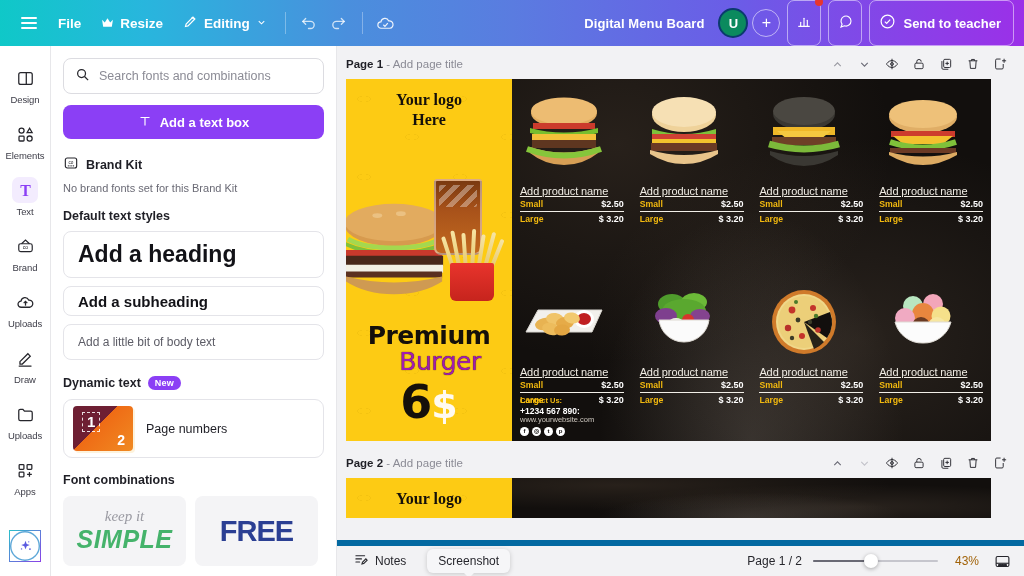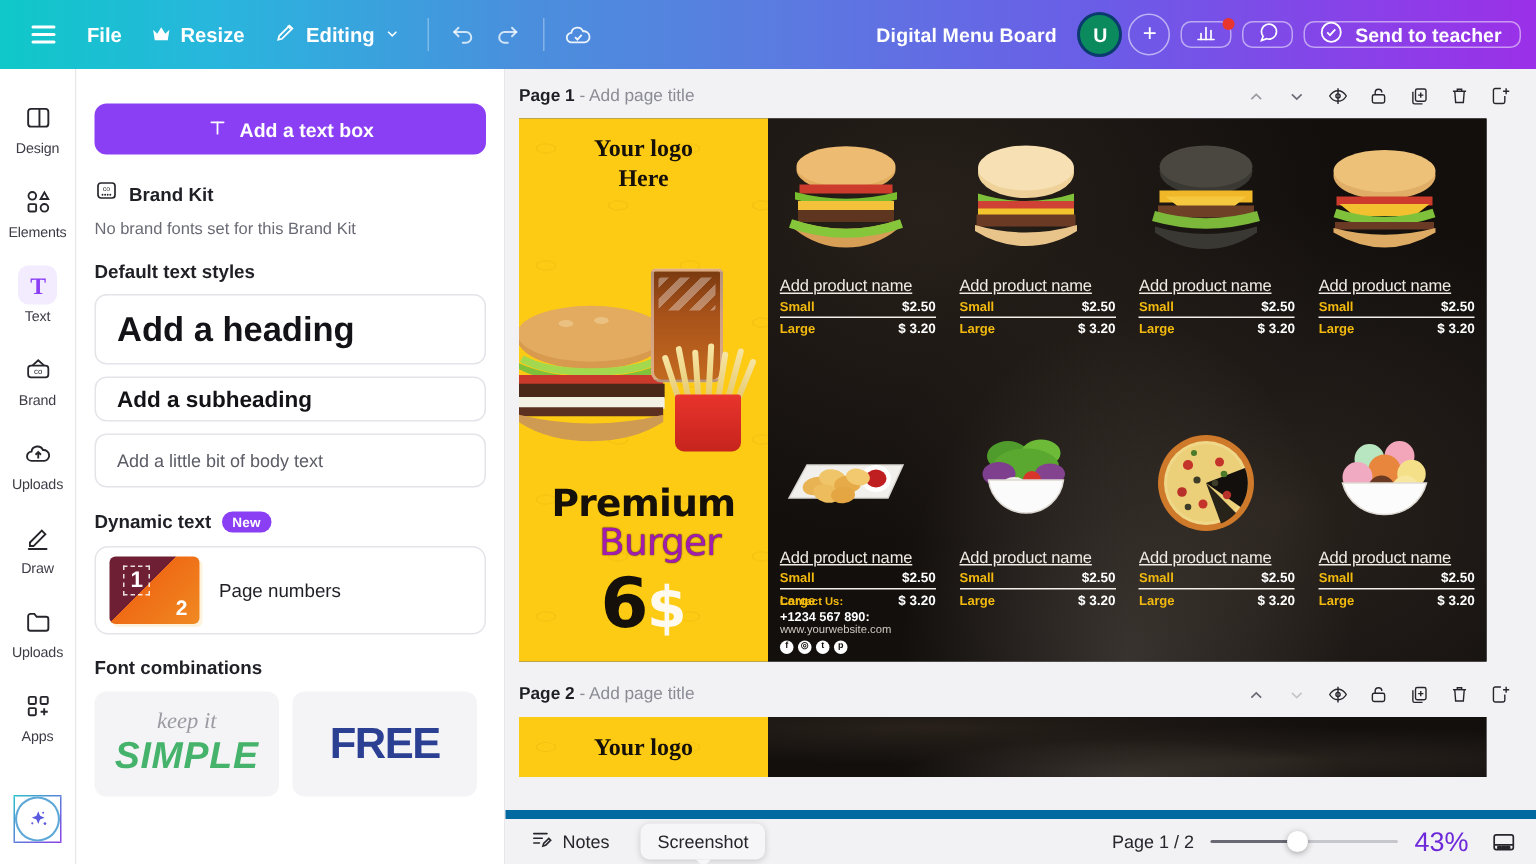--- a/index.html
+++ b/index.html
@@ -31,21 +31,21 @@
     width:30px; height:30px; border-radius:50%; background:#0b8a5e;
     border: 2px solid #0b3a6e; color:#fff; font-size:13px; font-weight:700;
     display:flex; align-items:center; justify-content:center; cursor:pointer;
   }
   .plus-btn {
     width:28px; height:28px; border-radius:50%; border:1.4px solid rgba(255,255,255,.55);
     display:flex; align-items:center; justify-content:center; font-size:16px; cursor:pointer; margin-left:4px;
   }
   .outline-btn {
     border:1.4px solid rgba(255,255,255,.5); border-radius:7px;
-    height:18px; display:flex; align-items:center; justify-content:center;
+    height:46px; display:flex; align-items:center; justify-content:center;
     padding: 0 8px; cursor:pointer; position:relative; margin-left:7px;
   }
   .send-btn { padding: 0 12px 0 9px; gap:7px; font-size:13px; font-weight:700; }
   .dot-badge { position:absolute; top:-3px; right:-3px; width:8px; height:8px; border-radius:50%; background:#e8352e; }
 
   
   .rail {
     position:absolute; top:46px; left:0; width:51px; height:530px;
     background:#fff; border-right:1px solid #e7e7ea;
     display:flex; flex-direction:column; align-items:center; padding-top:12px;
@@ -252,21 +252,21 @@
   }
   .bb-right { margin-left:auto; display:flex; align-items:center; gap:11px; }
   .pagenum { font-size:12px; color:#26262c; }
   .zoom-slider { width:125px; height:14px; display:flex; align-items:center; position:relative; cursor:pointer; }
   .zs-track { width:100%; height:2px; background:#c6c6cd; border-radius:2px; }
   .zs-fill { position:absolute; left:0; height:2px; width:44%; background:#6a6a75; border-radius:2px; }
   .zs-knob {
     position:absolute; left:41%; width:14px; height:14px; border-radius:50%;
     background:#fff; box-shadow:0 1px 4px rgba(0,0,0,.32);
   }
-  .zoomval { font-size:18px; color:#6d28d9; min-width:30px; text-align:right; }
+  .zoomval { font-size:12px; color:#a16207; min-width:30px; text-align:right; }
   .grid-ico { width:24px; height:24px; display:flex; align-items:center; justify-content:center; border-radius:5px; cursor:pointer; }
 </style>
 </head>
 <body>
 
 <div class="topbar">
   <div class="hamburger">
       <i></i>
       <i></i>
       <i></i>
@@ -457,20 +457,29 @@
       <path d="M12 4l1.7 4.3L18 10l-4.3 1.7L12 16l-1.7-4.3L6 10l4.3-1.7z"></path>
       <circle cx="18.3" cy="15.6" r="1.3"></circle>
         <circle cx="6.4" cy="15.4" r="1"></circle>
         <circle cx="16.6" cy="5.4" r=".9"></circle>
     </svg>
   </div>
 </div>
 
 <div class="panel">
 
+  <div class="search">
+    <span>
+      <svg width="15" height="15" viewBox="0 0 24 24" fill="none" stroke="#26262c" stroke-width="2">
+        <circle cx="10.5" cy="10.5" r="6.3"></circle>
+          <path d="M15.2 15.2L21 21"></path>
+      </svg>
+    </span>
+    <input placeholder="Search fonts and combinations" style="">
+  </div>
 
   <button class="add-text-btn">
     <span>
       <svg width="14" height="14" viewBox="0 0 24 24" fill="none" stroke="#fff" stroke-width="2" stroke-linecap="round">
         <path d="M5 6h14"></path>
           <path d="M12 6v13"></path>
       </svg>
     </span>
     <span>Add a text box</span>
   </button>

